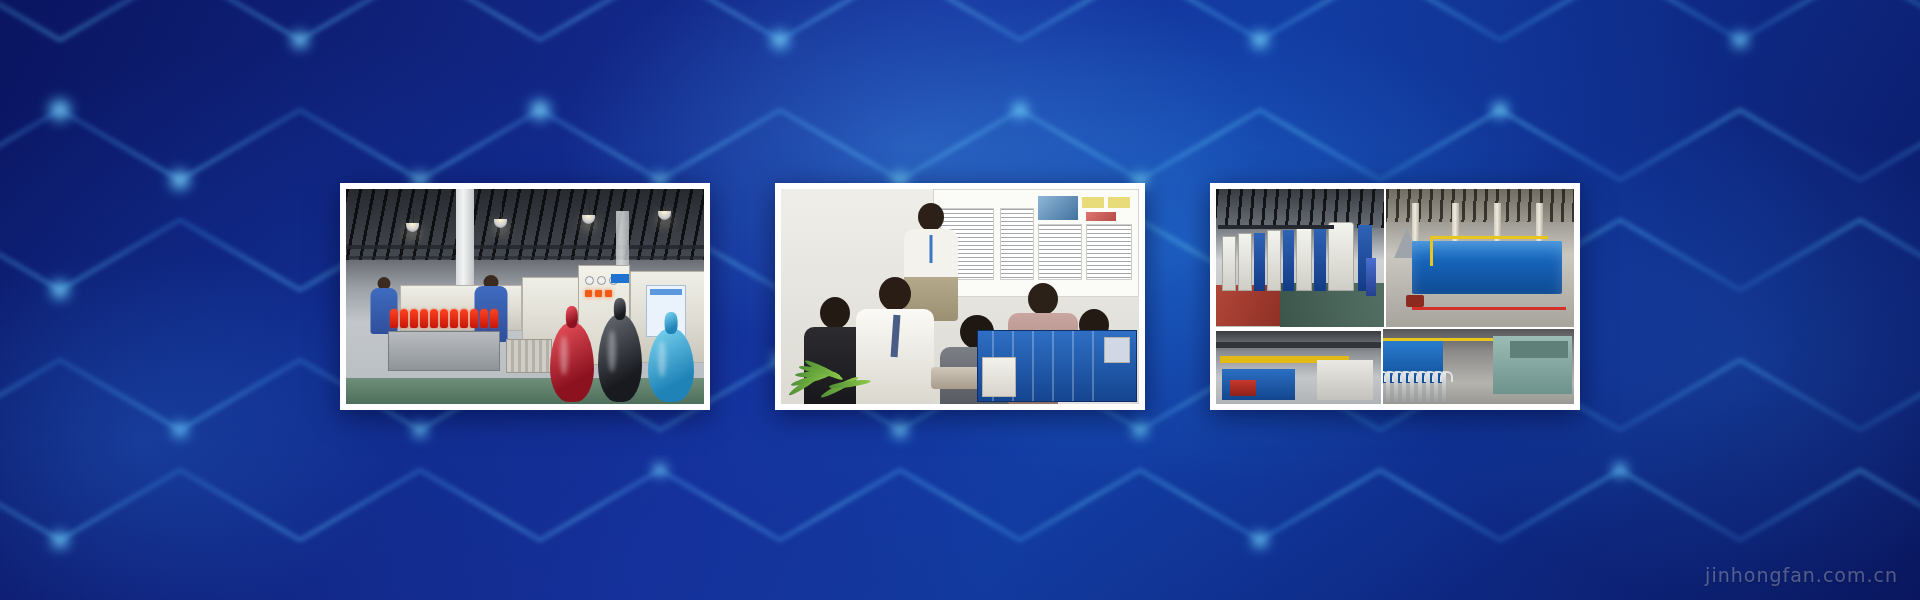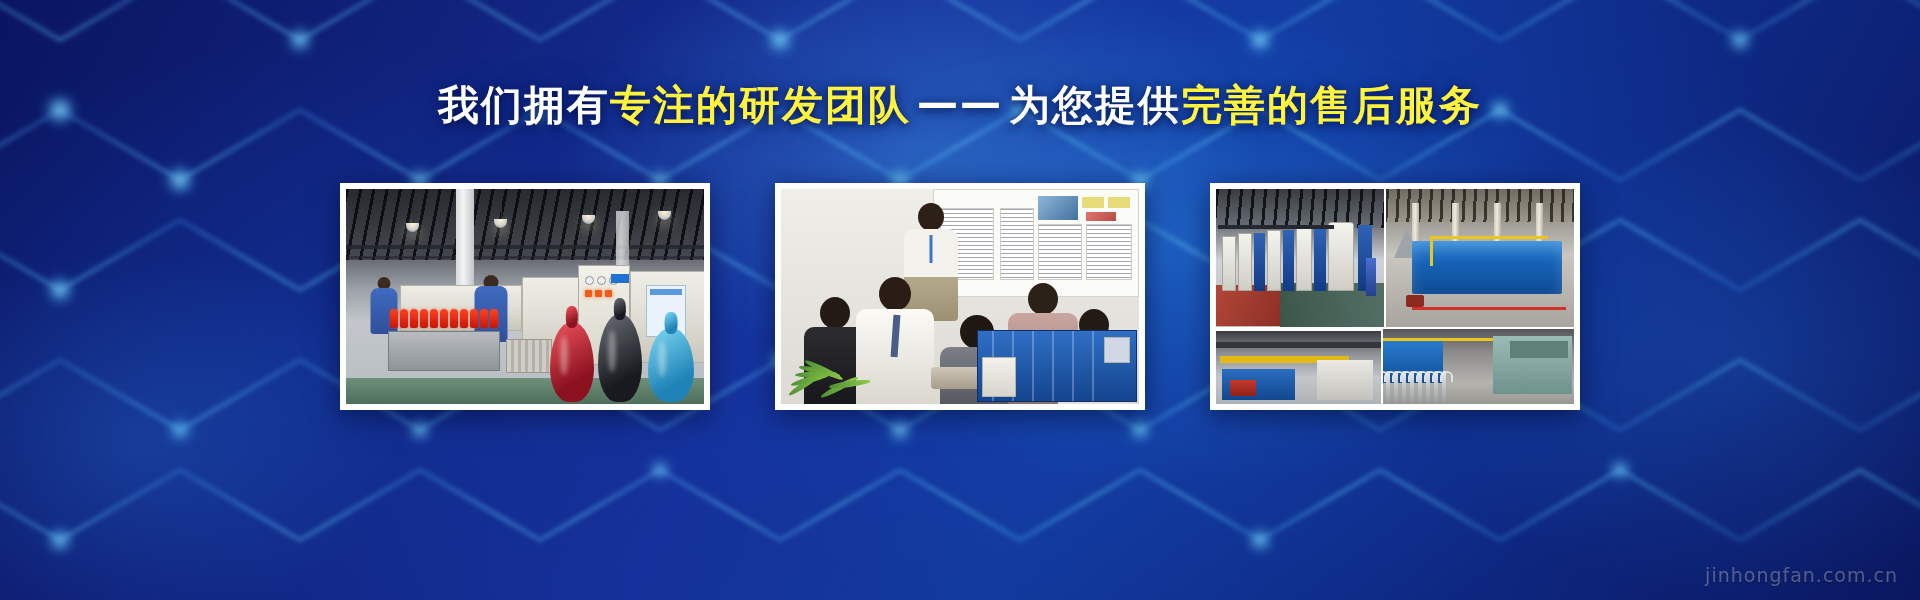--- a/index.html
+++ b/index.html
@@ -294,23 +294,20 @@
         <circle cx="60" cy="540" r="13" fill="url(#ng)"></circle>
         <circle cx="660" cy="470" r="10" fill="url(#ng)"></circle>
       </g>
     </svg>
   </div>
 
   <div class="glow-blob" style="left:560px; top:-60px; width:700px; height:420px; background:radial-gradient(closest-side, rgba(90,190,255,.28), rgba(0,0,0,0));"></div>
   <div class="glow-blob" style="left:-120px; top:250px; width:520px; height:380px; background:radial-gradient(closest-side, rgba(50,140,240,.22), rgba(0,0,0,0));"></div>
   <div class="glow-blob" style="left:1430px; top:120px; width:620px; height:480px; background:radial-gradient(closest-side, rgba(40,120,225,.25), rgba(0,0,0,0));"></div>
 
-  <h1 class="headline">
-    <span class="w">我们拥有</span><span class="y">专注的研发团队</span><span class="dash">——</span><span class="w">为您提供</span><span class="y">完善的售后服务</span>
-  </h1>
 
   <div class="panels">
 
     <figure class="panel p1">
       <div class="inner">
         <div class="shop"></div>
         <div class="roof"></div>
         <div class="roofbeam" style="left:0;right:0;top:26%;"></div>
         <div class="roofbeam" style="left:0;right:0;top:31%;height:3px;opacity:.6;"></div>
 

